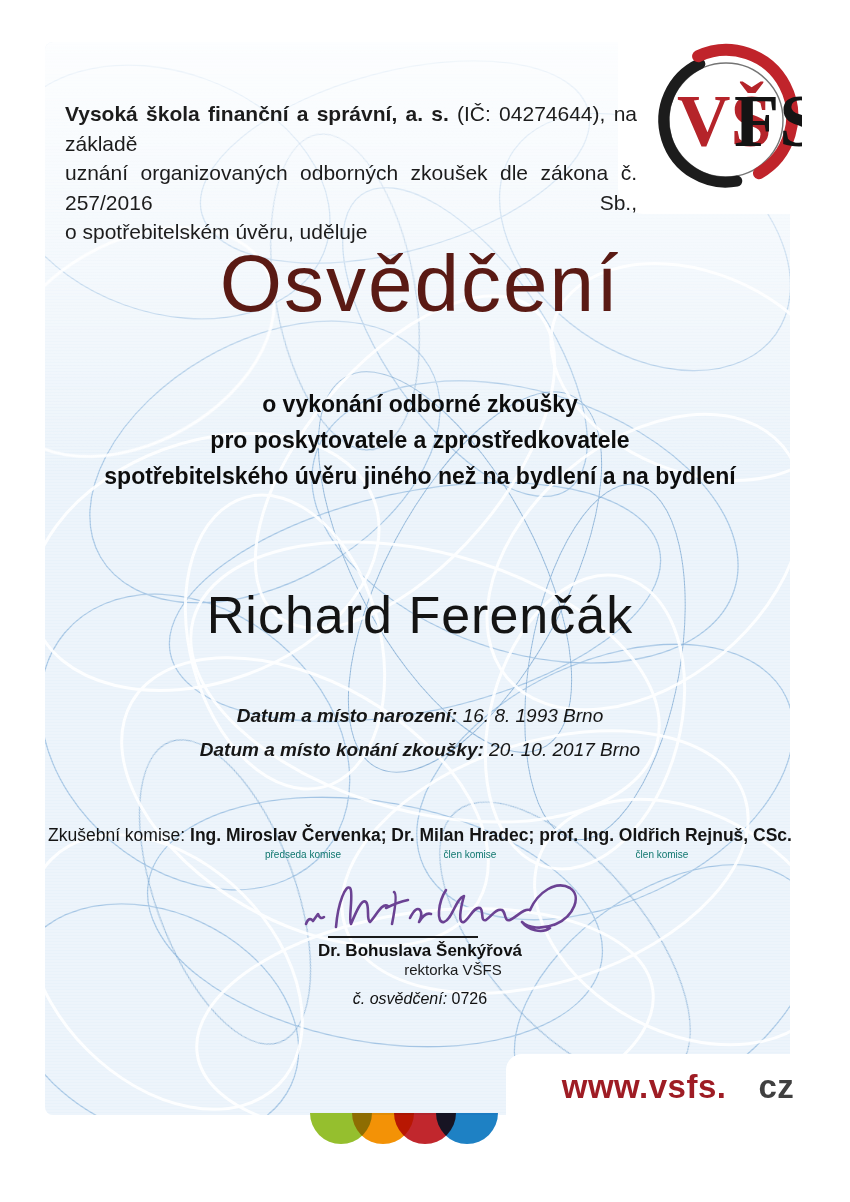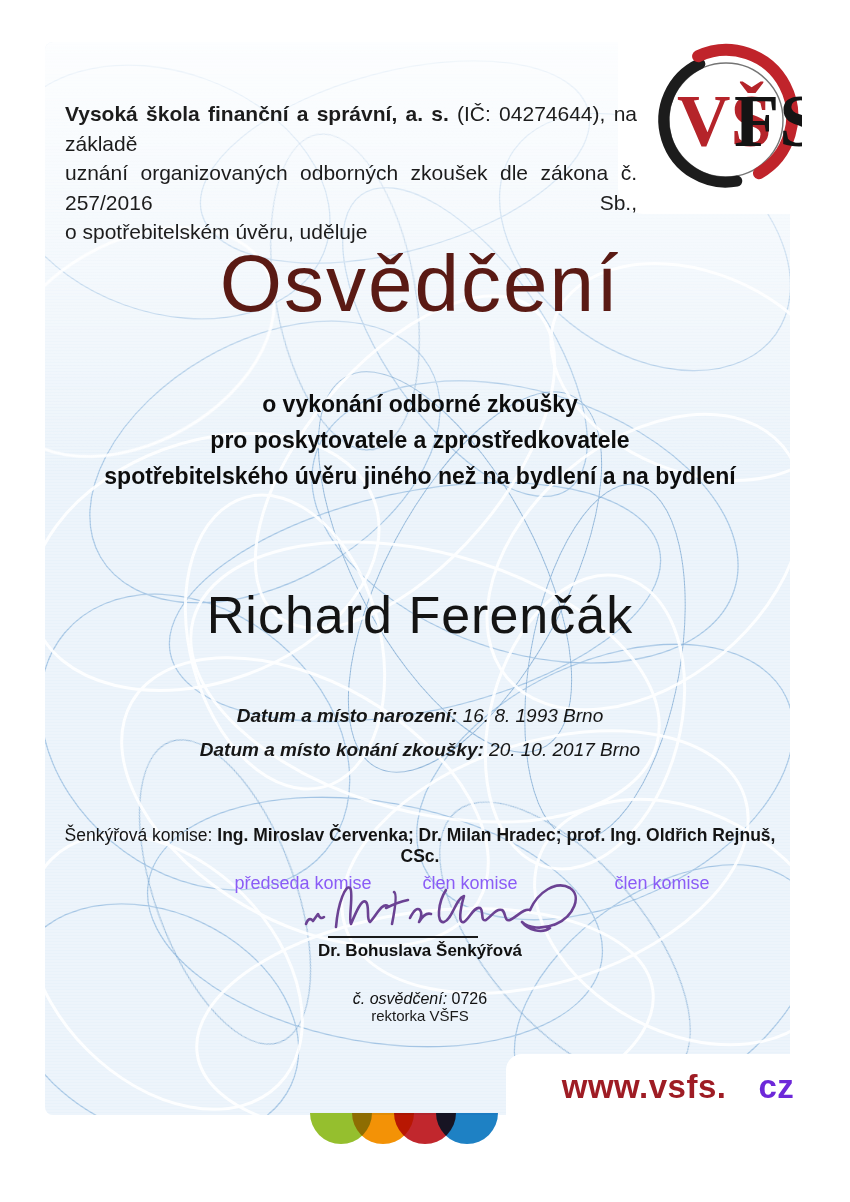--- a/index.html
+++ b/index.html
@@ -26,34 +26,34 @@
 
   #subtitle{top:386px;font-size:23px;font-weight:bold;line-height:36px;color:#0d0d0d;}
 
   #recipient{top:585px;font-size:52px;font-weight:400;color:#141414;letter-spacing:1px;}
 
   #details{top:699px;font-size:19px;font-style:italic;line-height:34px;color:#161616;}
   #details .lbl{font-weight:bold;}
 
   #committee{top:825px;font-size:17.5px;color:#141414;}
   #committee .b{font-weight:bold;}
-  .role{position:absolute;top:849px;font-size:18px;color:#8b5cf6;transform:translateX(-50%);white-space:nowrap;margin-top:24px;}
+  .role{position:absolute;top:849px;font-size:10px;color:#0f766e;transform:translateX(-50%);white-space:nowrap;}
   #role-0{left:303px;} #role-1{left:470px;} #role-2{left:662px;}
 
   #signature-svg{position:absolute;left:298px;top:872px;width:290px;height:70px;}
   #sig-line{position:absolute;left:328px;top:936px;width:150px;height:2px;background:#1a1a1a;}
   #signatory-name{top:941px;font-size:17px;font-weight:bold;color:#101010;}
-  #signatory-role{top:1007px;font-size:15px;color:#1a1a1a;}
+  #signatory-role{top:961px;font-size:15px;color:#1a1a1a;margin-left:33px;}
 
   #certno{top:990px;font-size:16px;font-weight:normal;color:#101010;}
   #certno .lbl{font-style:italic;}
 
   #url{position:absolute;left:506px;top:1068px;width:344px;text-align:center;font-size:33px;font-weight:bold;letter-spacing:0.5px;}
   #url .main{color:#9e1c24;}
-  #url .tld{color:#6d28d9;margin-left:32px;}
+  #url .tld{color:#404040;margin-left:32px;}
 
   #arcs{position:absolute;left:303px;top:1113px;width:200px;height:36px;}
 </style>
 </head>
 <body>
 
 <div id="page">
 
   <div id="panel">
     <svg width="745" height="1073" viewBox="0 0 745 1073" xmlns="http://www.w3.org/2000/svg">
@@ -138,21 +138,21 @@
   </div>
 
   <div id="recipient" class="centered">Richard Ferenčák</div>
 
   <div id="details" class="centered">
     <div><span class="lbl">Datum a místo narození:</span> <span>16. 8. 1993 Brno</span></div>
     <div><span class="lbl">Datum a místo konání zkoušky:</span> <span>20. 10. 2017 Brno</span></div>
   </div>
 
   <div id="committee" class="centered">
-    <span>Šenkýřová komise: </span><span class="b">Ing. Miroslav Červenka; Dr. Milan Hradec; prof. Ing. Oldřich Rejnuš, CSc.</span>
+    <span>Zkušební komise: </span><span class="b">Ing. Miroslav Červenka; Dr. Milan Hradec; prof. Ing. Oldřich Rejnuš, CSc.</span>
   </div>
   <span class="role" id="role-0">předseda komise</span>
   <span class="role" id="role-1">člen komise</span>
   <span class="role" id="role-2">člen komise</span>
 
   <svg id="signature-svg" viewBox="0 0 290 70" xmlns="http://www.w3.org/2000/svg">
     <g fill="none" stroke="#6b4293" stroke-width="2.6" stroke-linecap="round" stroke-linejoin="round">
       <path d="M8,52 q3,-8 7,-3 l5,-7 q2,6 6,3"></path>
       <path d="M38,55 C40,30 48,12 52,16 C56,20 50,48 53,52 C58,40 64,26 68,30 C72,34 68,48 72,50 C78,44 84,30 90,34"></path>
       <path d="M96,20 q4,2 -2,32 M88,36 q12,-6 22,-8"></path>

